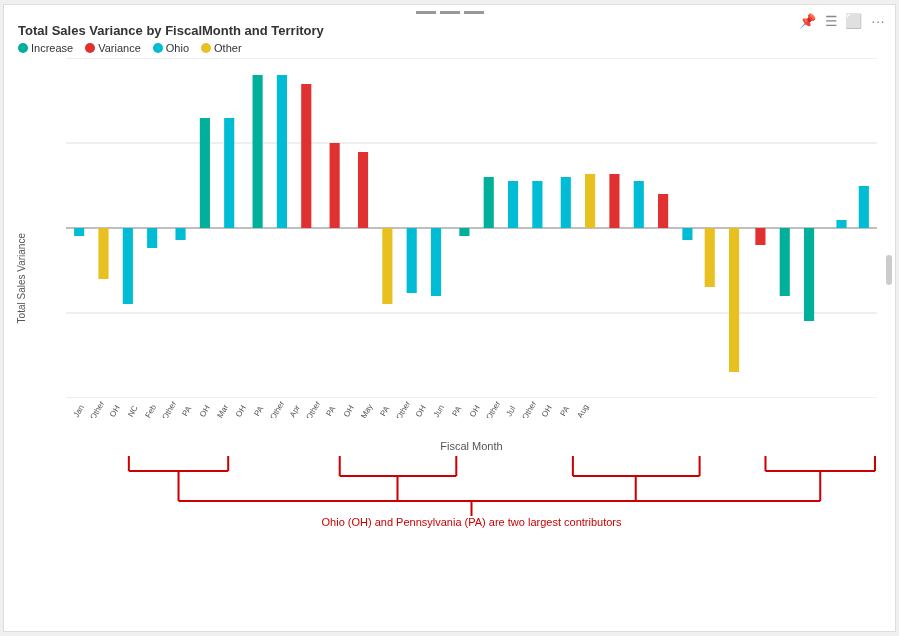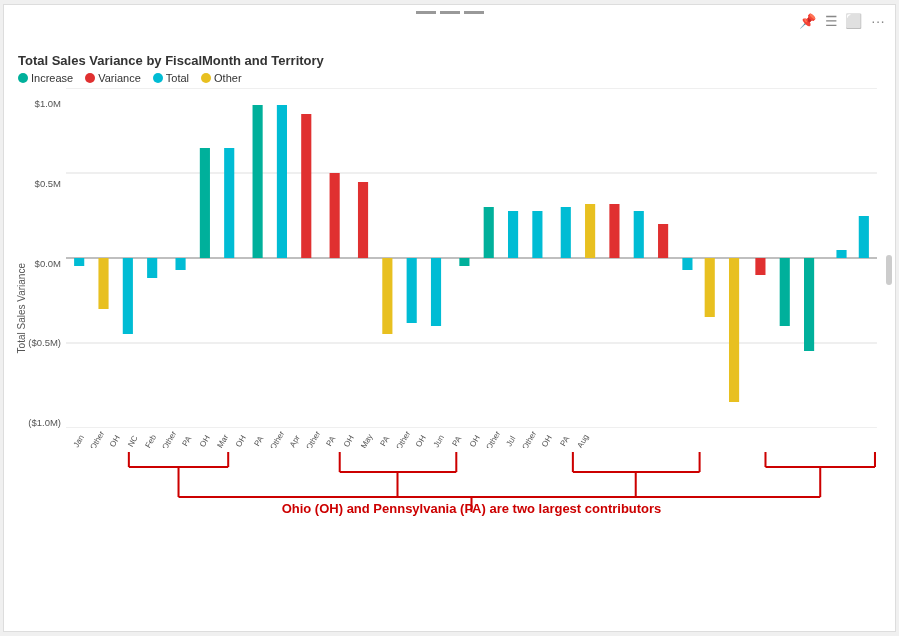--- a/index.html
+++ b/index.html
@@ -45,21 +45,21 @@
       color: #888;
       font-size: 14px;
     }
     .top-icon {
       cursor: pointer;
       color: #888;
     }
     .chart-title {
       font-size: 13px;
       font-weight: 700;
-      margin-top: 40px;
+      margin-top: 10px;
       margin-left: 4px;
       color: #333;
     }
     .legend {
       display: flex;
       gap: 12px;
       align-items: flex-end;
       margin-top: 4px;
       margin-left: 4px;
       font-size: 11px;
@@ -101,41 +101,34 @@
     <div class="legend-item">
       <span class="legend-dot" style="background:#00b09b;"></span>
       <span>Increase</span>
     </div>
     <div class="legend-item">
       <span class="legend-dot" style="background:#e03030;"></span>
       <span>Variance</span>
     </div>
     <div class="legend-item">
       <span class="legend-dot" style="background:#00bcd4;"></span>
-      <span>Total</span>
+      <span>Ohio</span>
     </div>
     <div class="legend-item">
       <span class="legend-dot" style="background:#e8c020;"></span>
       <span>Other</span>
     </div>
   </div>
 
   <div style="position:relative; margin-top:4px;">
 
     <div style="position:absolute; left:0; top:50px; width:14px; height:340px; display:flex; align-items:center; justify-content:center;">
       <span style="font-size:10px;color:#555;writing-mode:vertical-rl;transform:rotate(180deg);white-space:nowrap;">Total Sales Variance</span>
     </div>
 
-    <div style="position:absolute; left:14px; top:10px; width:36px; height:330px; display:flex; flex-direction:column; justify-content:space-between; align-items:flex-end; font-size:9.5px; color:#555; padding-right:3px;">
-      <span>$1.0M</span>
-      <span>$0.5M</span>
-      <span>$0.0M</span>
-      <span>($0.5M)</span>
-      <span>($1.0M)</span>
-    </div>
 
     <div style="position:relative; margin-left:52px; margin-right:8px; height:340px;">
       <svg width="100%" height="100%" viewBox="0 0 800 340" preserveAspectRatio="none">
 
         <line x1="0" y1="0" x2="800" y2="0" stroke="#e0e0e0" stroke-width="1"></line>
         <line x1="0" y1="85" x2="800" y2="85" stroke="#e0e0e0" stroke-width="1"></line>
         <line x1="0" y1="170" x2="800" y2="170" stroke="#aaa" stroke-width="1.5"></line>
         <line x1="0" y1="255" x2="800" y2="255" stroke="#e0e0e0" stroke-width="1"></line>
         <line x1="0" y1="340" x2="800" y2="340" stroke="#e0e0e0" stroke-width="1"></line>
 
@@ -230,20 +223,21 @@
       <div style="width:18px;text-align:center;transform:rotate(-60deg);transform-origin:top center;white-space:nowrap;margin-top:8px;">PA</div>
       <div style="width:18px;text-align:center;transform:rotate(-60deg);transform-origin:top center;white-space:nowrap;margin-top:8px;">OH</div>
       <div style="width:18px;text-align:center;transform:rotate(-60deg);transform-origin:top center;white-space:nowrap;margin-top:8px;">Other</div>
       <div style="width:18px;text-align:center;transform:rotate(-60deg);transform-origin:top center;white-space:nowrap;margin-top:8px;">Jul</div>
       <div style="width:18px;text-align:center;transform:rotate(-60deg);transform-origin:top center;white-space:nowrap;margin-top:8px;">Other</div>
       <div style="width:18px;text-align:center;transform:rotate(-60deg);transform-origin:top center;white-space:nowrap;margin-top:8px;">OH</div>
       <div style="width:18px;text-align:center;transform:rotate(-60deg);transform-origin:top center;white-space:nowrap;margin-top:8px;">PA</div>
       <div style="width:18px;text-align:center;transform:rotate(-60deg);transform-origin:top center;white-space:nowrap;margin-top:8px;">Aug</div>
     </div>
 
+    <div style="margin-left:52px; margin-right:8px; text-align:center; font-size:11px; color:#555; margin-top:22px;">Fiscal Month</div>
 
     <div style="position:relative; margin-left:52px; margin-right:8px; height:80px; margin-top:4px;">
 
       <svg width="100%" height="80" style="position:absolute;top:0;left:0;" viewBox="0 0 800 80" preserveAspectRatio="none">
 
         <line x1="62" y1="0" x2="62" y2="15" stroke="#cc0000" stroke-width="2"></line>
         <line x1="62" y1="15" x2="160" y2="15" stroke="#cc0000" stroke-width="2"></line>
         <line x1="160" y1="15" x2="160" y2="0" stroke="#cc0000" stroke-width="2"></line>
 
         <line x1="270" y1="0" x2="270" y2="20" stroke="#cc0000" stroke-width="2"></line>
@@ -259,18 +253,18 @@
         <line x1="798" y1="15" x2="798" y2="0" stroke="#cc0000" stroke-width="2"></line>
 
         <line x1="111" y1="15" x2="111" y2="45" stroke="#cc0000" stroke-width="2"></line>
         <line x1="327" y1="20" x2="327" y2="45" stroke="#cc0000" stroke-width="2"></line>
         <line x1="562" y1="20" x2="562" y2="45" stroke="#cc0000" stroke-width="2"></line>
         <line x1="744" y1="15" x2="744" y2="45" stroke="#cc0000" stroke-width="2"></line>
 
         <line x1="111" y1="45" x2="744" y2="45" stroke="#cc0000" stroke-width="2"></line>
         <line x1="400" y1="45" x2="400" y2="60" stroke="#cc0000" stroke-width="2"></line>
       </svg>
-      <div style="position:absolute; bottom:16px; left:50%; transform:translateX(-50%); font-size:13px; color:#cc0000; white-space:nowrap; font-weight:700;">Ohio (OH) and Pennsylvania (PA) are two largest contributors</div>
+      <div style="position:absolute; bottom:8px; left:50%; transform:translateX(-50%); font-size:11px; color:#cc0000; white-space:nowrap; font-weight:400;">Ohio (OH) and Pennsylvania (PA) are two largest contributors</div>
     </div>
   </div>
 
   <div style="position:absolute; right:3px; top:40%; width:6px; height:30px; background:#ccc; border-radius:3px;"></div>
 </div>
 
 </body></html>

